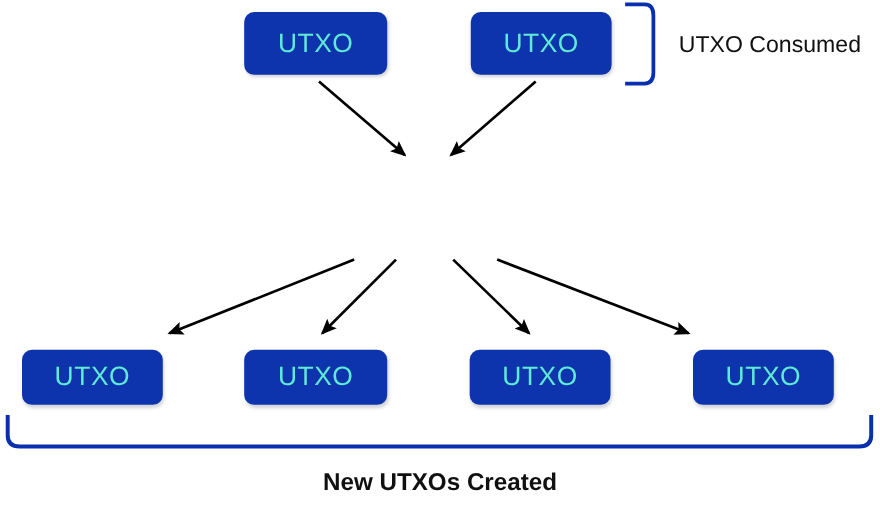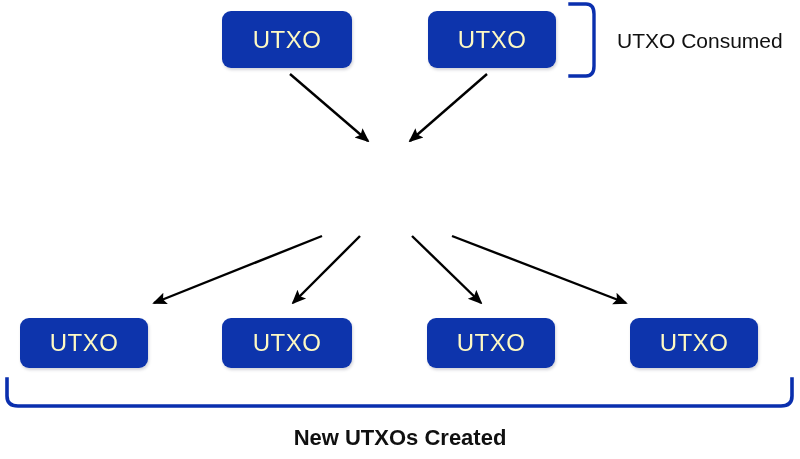--- a/index.html
+++ b/index.html
@@ -27,21 +27,21 @@
     pointer-events: none;
   }
   .utxo-box {
     position: absolute;
     box-sizing: border-box;
     background: #0d34ac;
     border-radius: 9px;
     display: flex;
     align-items: center;
     justify-content: center;
-    color: #fef9c3;
+    color: #5eead4;
     font-family: "Liberation Sans", sans-serif;
     font-size: 24px;
     letter-spacing: 0.5px;
     line-height: 1;
     box-shadow: 1px 2px 3px rgba(120,125,140,0.33);
   }
   .tx-box {
     position: absolute;
     box-sizing: border-box;
     background: #ffffff;

